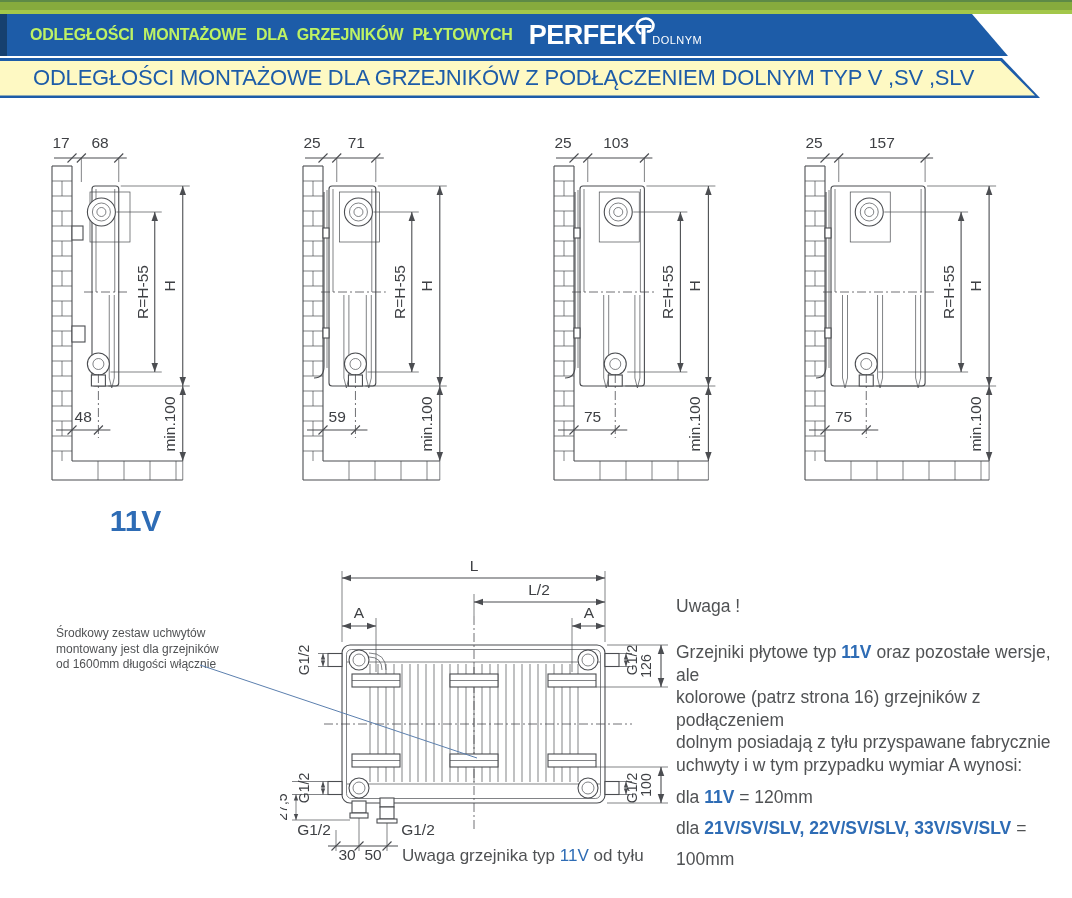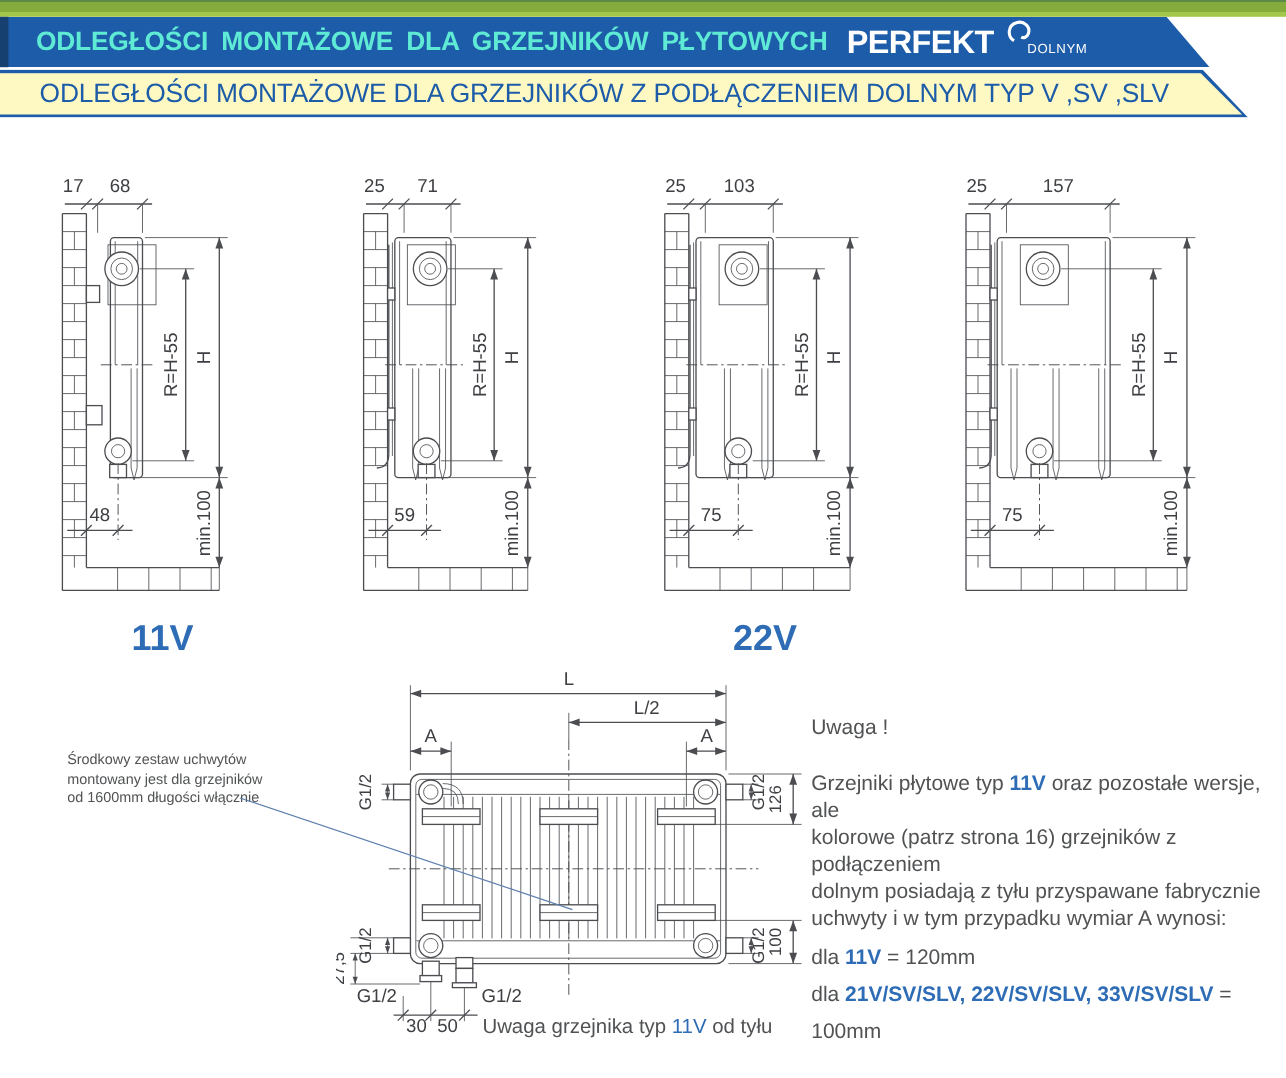--- a/index.html
+++ b/index.html
@@ -10,36 +10,36 @@
     font-family:"Liberation Sans",sans-serif;}
   .abs{position:absolute}
 
   
   .topbar{left:0;top:0;width:1072px;height:14px;
     background:linear-gradient(180deg,#5d8a46 0 2px,#86ab3d 2px 10px,#a3c74a 10px 14px);}
   .banner1{left:0;top:14px;width:1008px;height:42px;background:var(--banner);
     clip-path:polygon(0 0,calc(100% - 36px) 0,100% 100%,0 100%);
     display:flex;align-items:center;}
   .banner1-edge{left:0;top:14px;width:7px;height:42px;background:#16406f;}
-  .banner1 .title{color:#5eead4;font-weight:bold;font-size:22px;letter-spacing:-0.2px;
+  .banner1 .title{color:#bef264;font-weight:bold;font-size:16px;letter-spacing:-0.2px;
     word-spacing:5px;padding-left:30px;white-space:nowrap;}
-  .logo{display:flex;align-items:baseline;margin-left:16px;position:relative;color:#fff;gap:27px;}
+  .logo{display:flex;align-items:baseline;margin-left:16px;position:relative;color:#fff;}
   .logo-main{font-size:27px;font-weight:bold;letter-spacing:-0.5px;line-height:1;}
   .logo-sub{font-size:11px;letter-spacing:0.5px;margin-left:1px;}
   .swoosh{position:absolute;right:44px;top:-9px;}
   .banner2{left:0;top:58px;width:1040px;height:40px;background:var(--banner);
     clip-path:polygon(0 0,calc(100% - 38px) 0,100% 100%,0 100%);}
   .banner2-in{left:0;top:60.5px;width:1035px;height:35px;background:#fef9c3;
     clip-path:polygon(0 0,calc(100% - 35px) 0,100% 100%,0 100%);
     display:flex;align-items:center;}
   .banner2-in .subtitle{color:var(--banner);font-size:22px;padding-left:33px;
     letter-spacing:-0.2px;white-space:nowrap;}
 
   
-  .row{left:10px;top:128px;display:flex;margin-top:12px;}
+  .row{left:10px;top:128px;display:flex;}
   figure.side{width:251px;}
   svg{display:block}
   figcaption.type{width:251px;text-align:center;font-size:30px;font-weight:bold;
     color:var(--accent);margin-top:0px;}
 
   
   svg .ln{stroke:var(--ink);stroke-width:1.1;fill:none}
   svg .thin{stroke-width:0.7}
   svg .dd{stroke-width:0.8;stroke-dasharray:9 3 2 3}
   svg .bx{fill:#fff;stroke:var(--ink);stroke-width:1.1}
@@ -353,21 +353,20 @@
         <line x1="196.4" y1="258" x2="196.4" y2="333" class="ln "></line>
         <path d="M196.4,258 l-3.2399999999999998,9 l6.4799999999999995,0 Z" class="fl"></path>
         <path d="M196.4,333 l-3.2399999999999998,-9 l6.4799999999999995,0 Z" class="fl"></path>
         <text x="188.4" y="296" class="t " transform="rotate(-90 188.4 296)">min.100</text>
         <line x1="46" y1="302" x2="115.25" y2="302" class="ln "></line>
         <line x1="57.5" y1="306.5" x2="66.5" y2="297.5" class="ln"></line>
         <line x1="98.75" y1="306.5" x2="107.75" y2="297.5" class="ln"></line>
         <text x="80.625" y="294" class="t ">75</text>
         <line x1="103.25" y1="246" x2="103.25" y2="310" class="ln dd"></line>
       </svg>
-    <figcaption class="type">22V</figcaption>
   </figure>
   <figure class="side">
     <svg class="side-svg" width="251" height="376" viewBox="0 0 251 376">
         <line x1="42" y1="38" x2="42" y2="352" class="ln "></line>
         <line x1="62" y1="38" x2="62" y2="333" class="ln "></line>
         <line x1="42" y1="38" x2="62" y2="38" class="ln "></line>
         <line x1="42" y1="53" x2="62" y2="53" class="ln thin"></line>
         <line x1="52" y1="53" x2="52" y2="68" class="ln thin"></line>
         <line x1="42" y1="68" x2="62" y2="68" class="ln thin"></line>
         <line x1="42" y1="83" x2="62" y2="83" class="ln thin"></line>

